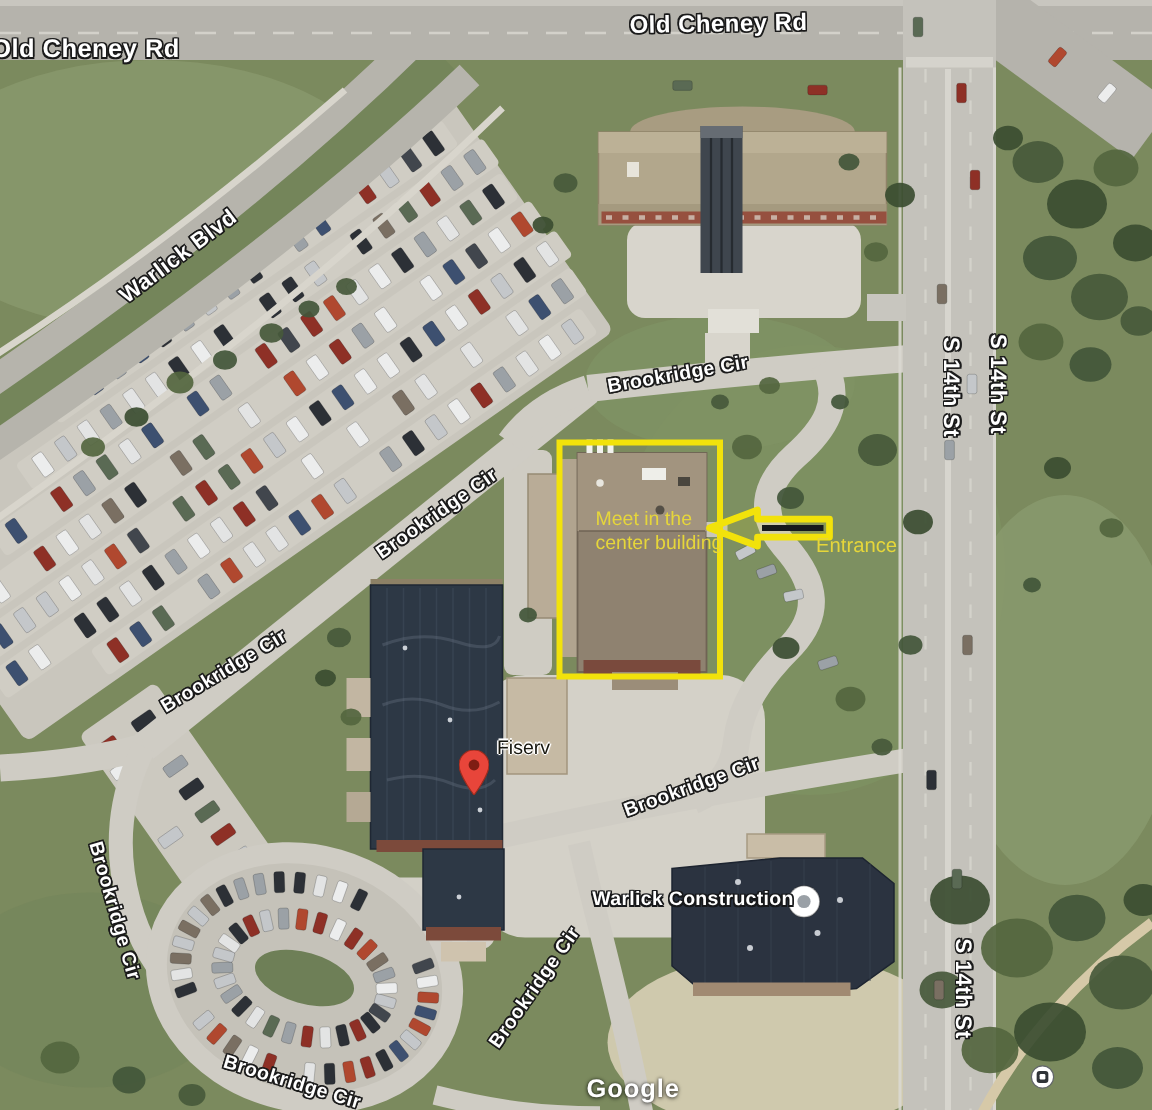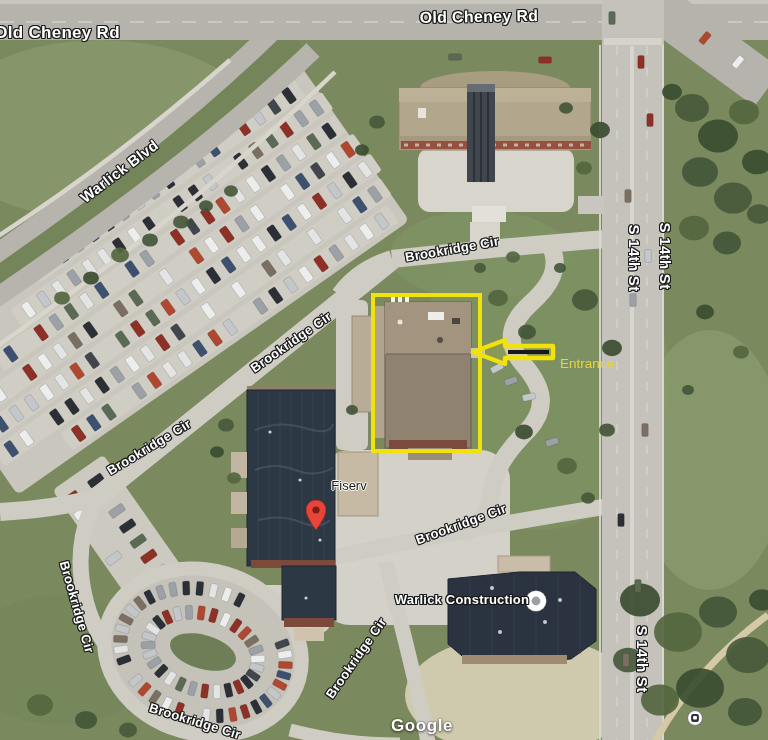--- a/index.html
+++ b/index.html
@@ -14,21 +14,21 @@
   .poi-dark{position:absolute;transform:translate(-50%,-50%);font-size:13px;font-weight:400;color:#17170f;
        white-space:nowrap;
        text-shadow:-1px 0 0 #fff,1px 0 0 #fff,0 -1px 0 #fff,0 1px 0 #fff,0 0 2px #fff;}
   .poi-light{position:absolute;transform:translate(-50%,-50%);font-size:13px;font-weight:700;color:#fff;
        white-space:nowrap;letter-spacing:.2px;
        text-shadow:-1px -1px 0 #17181a,1px -1px 0 #17181a,-1px 1px 0 #17181a,1px 1px 0 #17181a,
                    -1px 0 0 #17181a,1px 0 0 #17181a,0 -1px 0 #17181a,0 1px 0 #17181a;}
   #highlight-box{position:absolute;border:4px solid var(--anno,#f2e20b);box-sizing:border-box;}
   #note-text{position:absolute;font-size:13px;line-height:15.5px;font-weight:400;
        color:var(--annoText,#e4d53c);white-space:nowrap;}
-  #entrance-label{position:absolute;font-size:13.5px;font-weight:400;color:var(--annoText,#e4d53c);margin-left:16px;}
+  #entrance-label{position:absolute;font-size:13.5px;font-weight:400;color:var(--annoText,#e4d53c);}
   #google-watermark{position:absolute;left:391px;top:716px;font-size:17px;font-weight:700;color:#fff;
        letter-spacing:.6px;text-shadow:0 1px 3px rgba(0,0,0,.65),0 0 2px rgba(0,0,0,.5);text-align:center;}
   .abs{position:absolute;}
 </style>
 </head>
 <body>
 
 <div id="stage">
 
 <svg id="scene" width="768" height="740" viewBox="0 0 768 740" xmlns="http://www.w3.org/2000/svg">
@@ -497,33 +497,37 @@
         <div class="lbl" style="left: 291px; top: 342px; font-size: 13px; --r: -35deg;">Brookridge Cir</div>
         <div class="lbl" style="left: 149px; top: 447px; font-size: 13px; --r: -31deg;">Brookridge Cir</div>
         <div class="lbl" style="left: 77px; top: 607px; font-size: 13px; --r: 74deg;">Brookridge Cir</div>
         <div class="lbl" style="left: 356px; top: 658px; font-size: 13px; --r: -55deg;">Brookridge Cir</div>
         <div class="lbl" style="left: 195px; top: 721px; font-size: 13px; --r: 17deg;">Brookridge Cir</div>
         <div class="lbl" style="left: 461px; top: 524px; font-size: 13px; --r: -20deg;">Brookridge Cir</div>
       </div>
 
   <div id="highlight-box" style="left: 371px; top: 293px; width: 111px; height: 160px;"></div>
 
+  <div id="note-text" style="left: 397px; top: 338px;">
+    <div>Meet in the</div>
+    <div>center building</div>
+  </div>
 
   <svg id="arrow-svg" class="abs" width="110" height="46" viewBox="455 328 110 46" style="left:455px;top:328px">
     <polygon id="arrow-shape" fill="rgba(242,226,11,0.12)" style="stroke:var(--anno)" stroke-width="4.5" stroke-linejoin="round" points="473,352 505,340 505,346 553,346 553,358 505,358 505,364"></polygon>
     <line id="arrow-core" y1="352" y2="352" style="stroke:var(--arrowCore)" stroke-width="4" x1="508" x2="549"></line>
   </svg>
 
   <div id="entrance-label" style="left: 544px; top: 356px;">Entrance</div>
 
   <svg id="fiserv-pin" class="abs" width="20" height="30" viewBox="0 0 20 30" style="pointer-events: auto; left: 306px; top: 500px;">
     <path d="M10 0 C4.5 0 0 4.5 0 10 C0 17 10 30 10 30 C10 30 20 17 20 10 C20 4.5 15.5 0 10 0 Z" style="fill:var(--pinRed)" stroke="#9e2b1d" stroke-width=".8"></path>
     <circle cx="10" cy="10" r="3.6" style="fill:var(--pinDot)"></circle>
   </svg>
-  <div id="fiserv-label" class="poi-dark" style="pointer-events: auto; left: 349px; top: 485px;">Fiserv</div>
+  <div id="fiserv-label" class="poi-dark" style="pointer-events: auto; left: 349px; top: 498px;">Fiserv</div>
 
   <svg id="sampson-marker" class="abs" width="26" height="26" viewBox="-13 -13 26 26" style="pointer-events: auto; left: 523px; top: 588px;">
     <circle cx="0" cy="0" r="10.5" fill="#ffffff" stroke="rgba(40,40,40,.35)" stroke-width="1"></circle>
     <circle cx="0" cy="0" r="4.4" style="fill:var(--poiGray)"></circle>
   </svg>
   <div id="sampson-label" class="poi-light" style="pointer-events: auto; left: 462px; top: 599px;">Warlick Construction</div>
 
   <svg id="transit-icon" class="abs" width="18" height="18" viewBox="-9 -9 18 18" style="pointer-events: auto; left: 686px; top: 709px;">
     <circle cx="0" cy="0" r="7.4" fill="#ffffff" stroke="#63676b" stroke-width=".8"></circle>
     <rect x="-3.9" y="-4" width="7.8" height="8" rx="2" fill="#2f3337"></rect>

